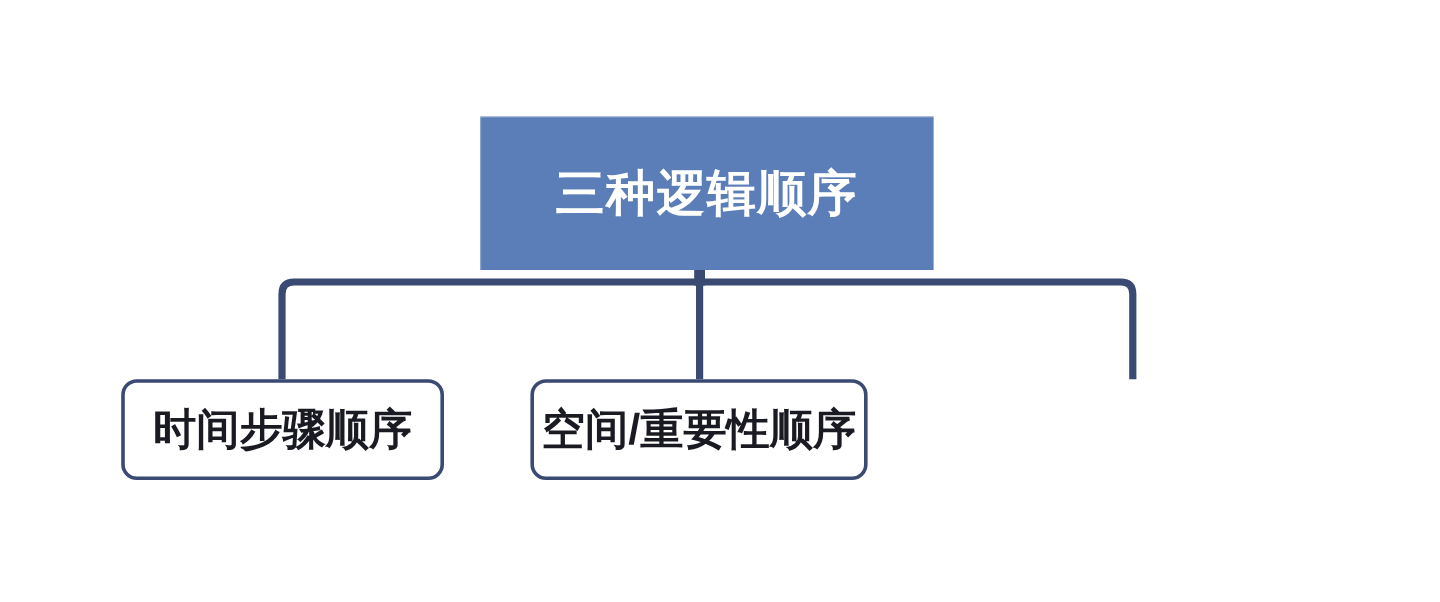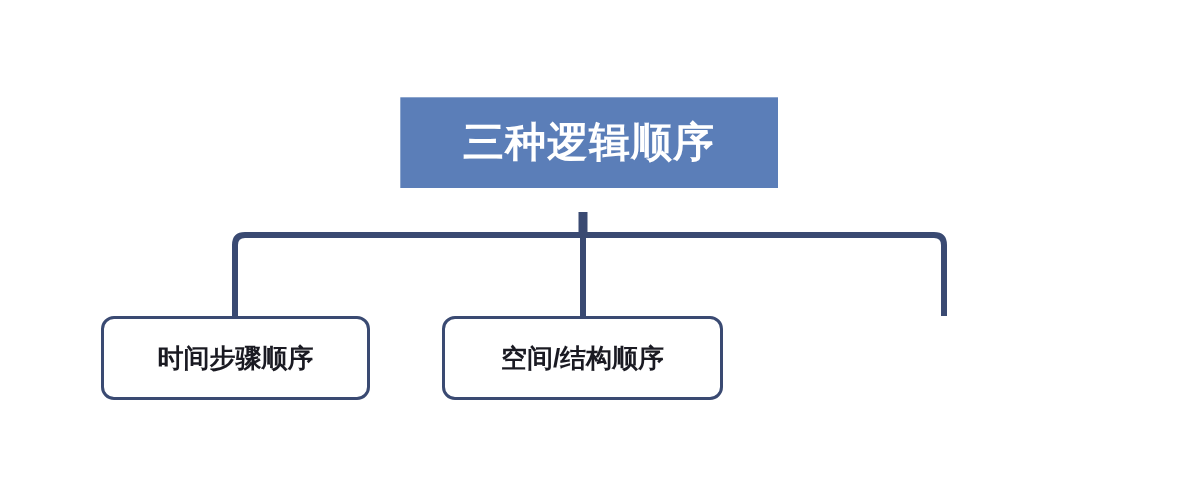--- a/index.html
+++ b/index.html
@@ -26,21 +26,21 @@
     width: 1200px;
     height: 502px;
     pointer-events: none;
   }
   
   #root-node {
     position: absolute;
     left: 400px;
     top: 97px;
     width: 378px;
-    height: 91px;
+    height: 128px;
     background: #5B7EB8;
     box-shadow: inset 1px 0 0 rgba(255,255,255,0.30),
                 inset 0 1px 0 rgba(255,255,255,0.30);
     display: flex;
     align-items: center;
     justify-content: center;
     box-sizing: border-box;
   }
   #root-node .node-label {
     color: #ffffff;
@@ -59,21 +59,21 @@
     background: #ffffff;
     border: 3px solid #3A4A72;
     border-radius: 13px;
     display: flex;
     align-items: center;
     justify-content: center;
     box-sizing: border-box;
   }
   .child-node .node-label {
     color: #1A1A22;
-    font-size: 26px;
+    font-size: 36px;
     font-weight: bold;
     line-height: 1;
     white-space: nowrap;
     user-select: none;
   }
   #child-node-0 { left: 101px; width: 269px; }
   #child-node-1 { left: 442px; width: 281px; }
   #child-node-2 { left: 791px; width: 307px; }
 </style>
 </head>
@@ -93,17 +93,17 @@
 
   <div id="root-node">
     <span class="node-label">三种逻辑顺序</span>
   </div>
 
   <div id="child-node-0" class="child-node">
     <span class="node-label">时间步骤顺序</span>
   </div>
 
   <div id="child-node-1" class="child-node">
-    <span class="node-label">空间/结构顺序</span>
+    <span class="node-label">空间/重要性顺序</span>
   </div>
 
 
 </div>
 
 </body></html>

